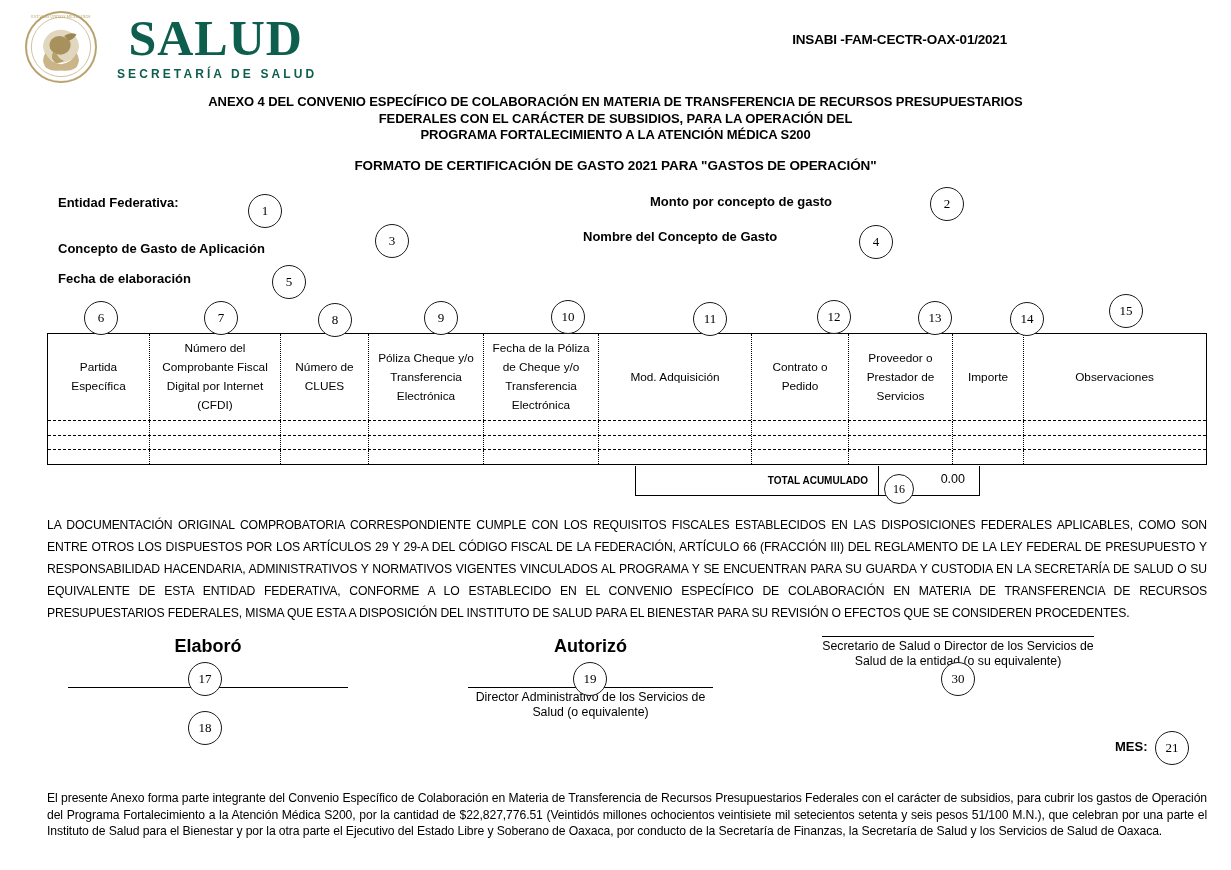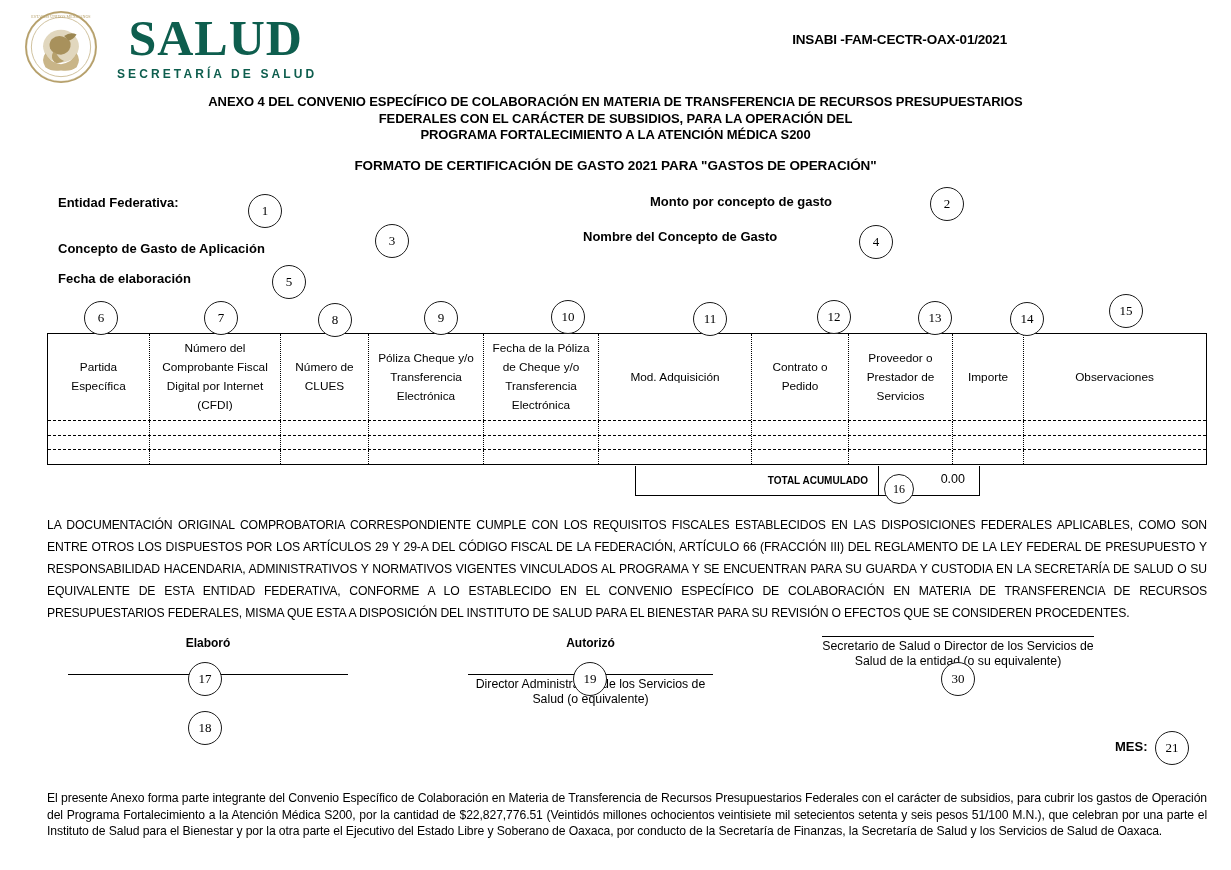--- a/index.html
+++ b/index.html
@@ -218,23 +218,23 @@
     text-align: justify;
     letter-spacing: -0.15px;
   }
 
   
   .sig {
     position: absolute;
     text-align: center;
   }
   .sig-title {
-    font-size: 12px;
-    font-weight: bold;
-    margin-bottom: 24px;
+    font-size: 18px;
+    font-weight: bold;
+    margin-bottom: 30px;
   }
   .sig-line {
     border-top: 1.3px solid #000;
     width: 100%;
   }
   .sig-caption {
     font-size: 12.3px;
     line-height: 15px;
     margin-top: 2px;
   }

